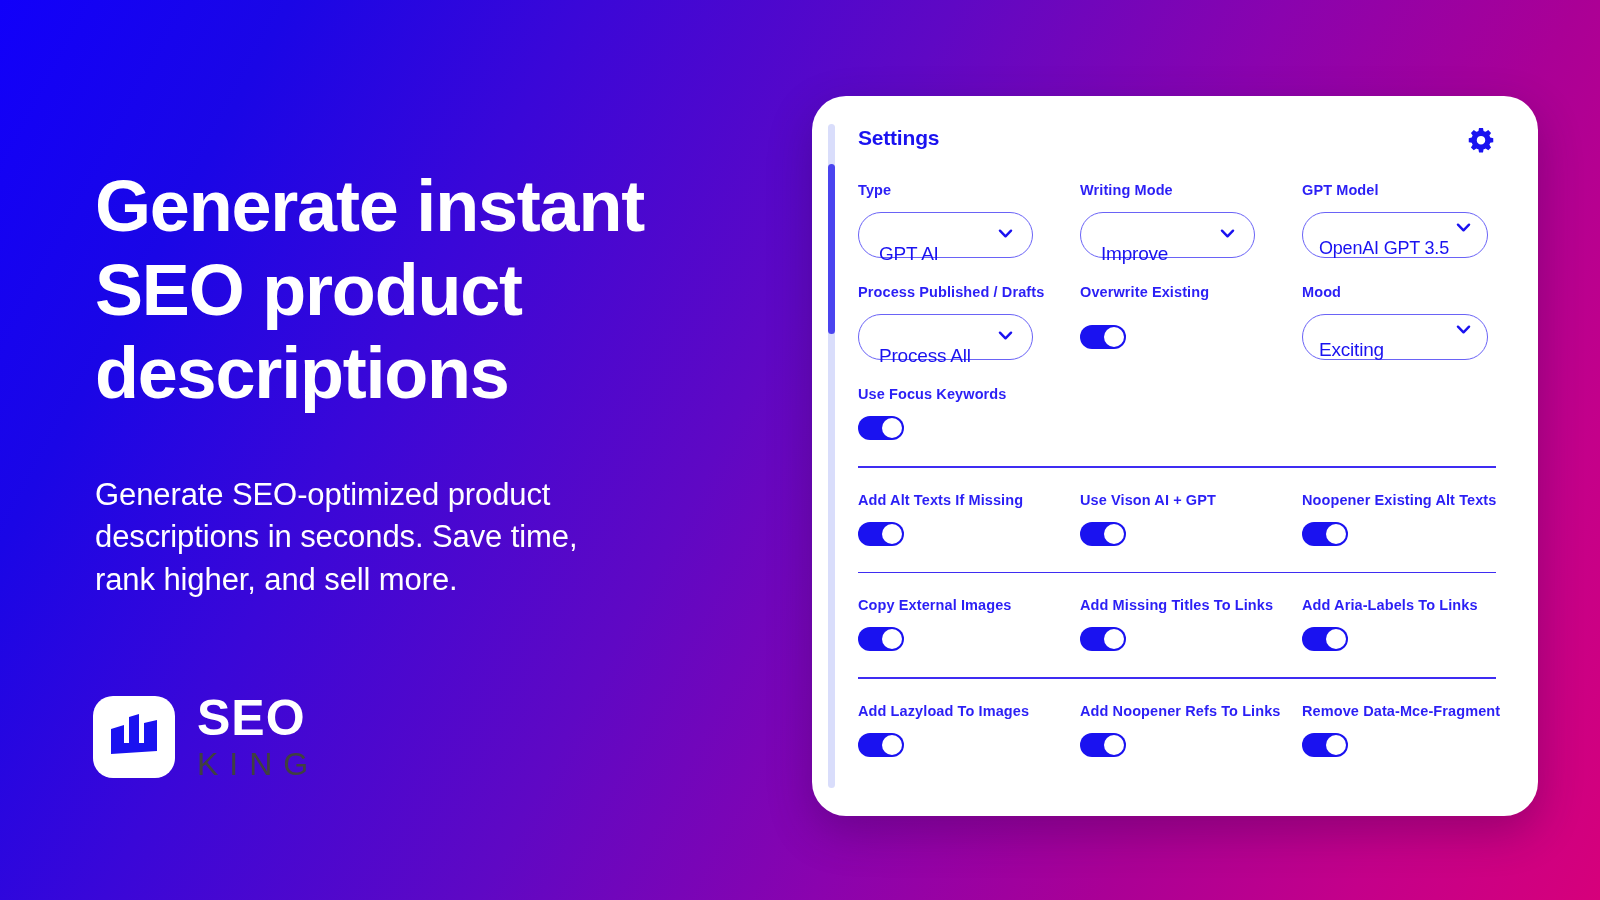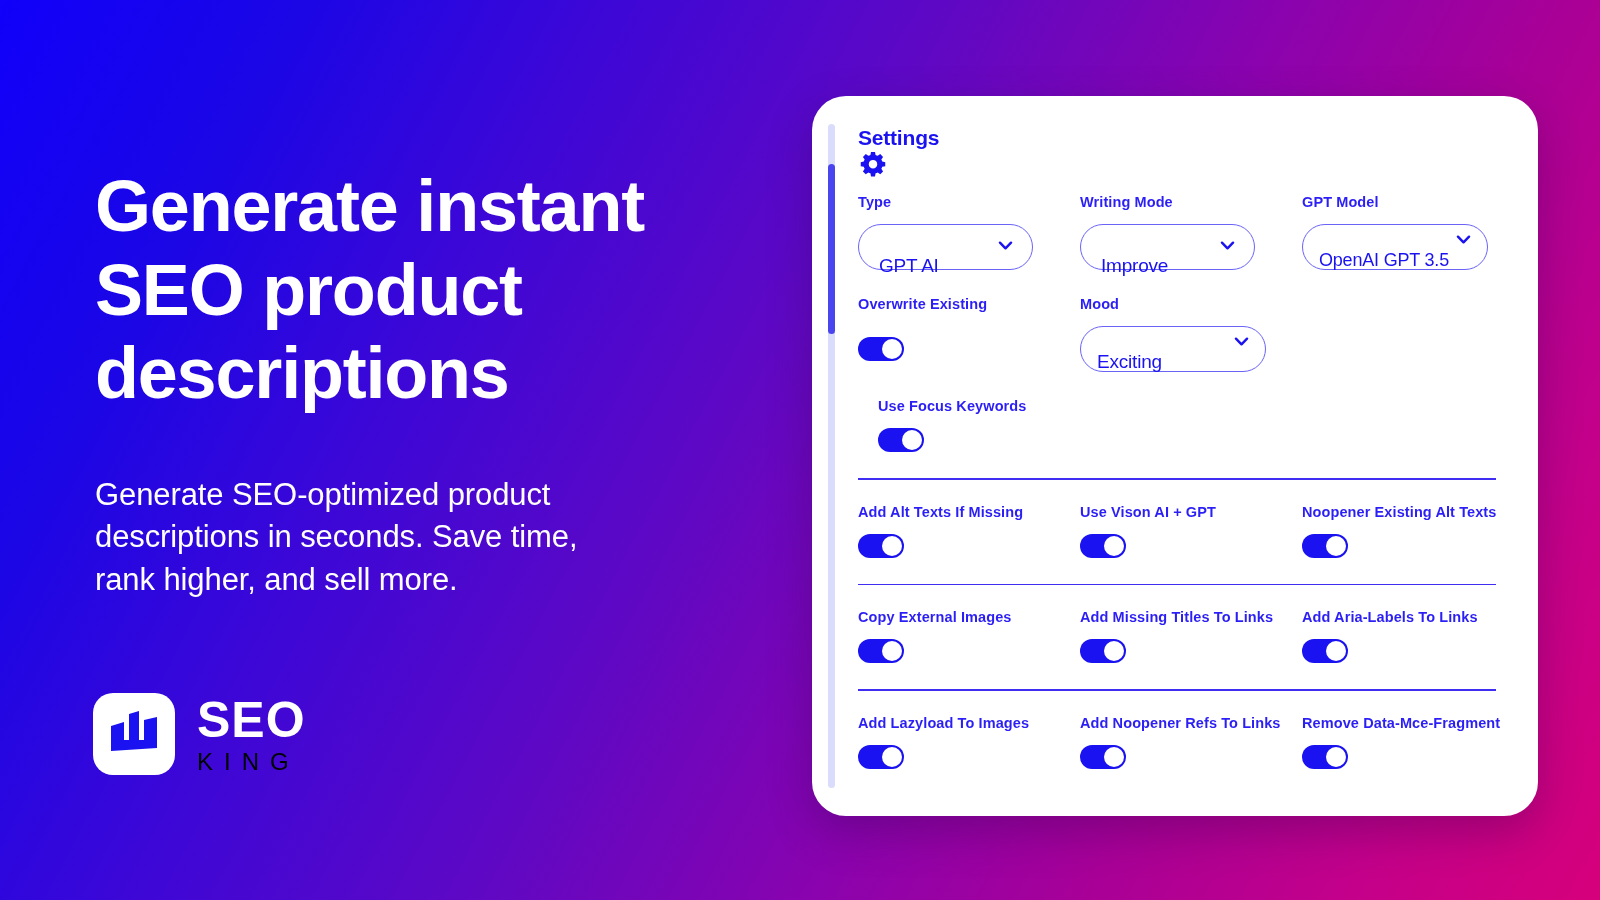--- a/index.html
+++ b/index.html
@@ -79,23 +79,23 @@
 
   .logo-seo {
     font-size: 50px;
     font-weight: 700;
     color: #ffffff;
     letter-spacing: 1px;
     line-height: 1;
   }
 
   .logo-king {
-    font-size: 24px;
+    font-size: 32px;
     font-weight: 400;
-    color: #000000;
+    color: #404040;
     letter-spacing: 11px;
     line-height: 1;
   }
 
   
   .card {
     position: absolute;
     left: 812px;
     top: 96px;
     width: 726px;
@@ -129,22 +129,21 @@
     width: 7px;
     height: 170px;
     background: #4a44ef;
     border-radius: 4px;
   }
 
   .card-head {
     display: flex;
     align-items: flex-start;
     justify-content: space-between;
-    margin-bottom: 14px;
-    flex-direction: column;
+    margin-bottom: 26px;
   }
 
   .card-title {
     font-size: 21px;
     font-weight: 700;
     color: #1a12f0;
     letter-spacing: -0.2px;
   }
 
   .gear-icon { width: 30px; height: 30px; display: block; }
@@ -214,21 +213,21 @@
   .divider {
     height: 1.5px;
     background: #3f2df2;
     margin: 26px 0 24px 0;
   }
 
   .cell { min-width: 0; }
   .cell .field-label { margin-bottom: 14px; }
 
   .row-toggles { margin-bottom: 0; }
-  .row-focus { margin-bottom: 0; margin-left: 20px; }
+  .row-focus { margin-bottom: 0; }
 </style>
 </head>
 <body>
 
 <div class="hero">
   <h1 class="hero-title">Generate instant
 SEO product
 descriptions</h1>
   <p class="hero-sub">Generate SEO-optimized product
 descriptions in seconds. Save time,
@@ -296,20 +295,31 @@
             <svg class="chev" viewBox="0 0 24 24" aria-hidden="true">
                 <path d="M5 8.5 12 15.5 19 8.5" fill="none" stroke="#1a12f0" stroke-width="3.1" stroke-linecap="round" stroke-linejoin="round"></path>
               </svg>
           </span>
         </div>
       </div>
     </div>
 
     <div class="row row-selects">
       <div class="cell">
+        <div class="field-label">Process Published / Drafts</div>
+        <div class="select">
+          <span class="select-value">Process All</span>
+          <span>
+            <svg class="chev" viewBox="0 0 24 24" aria-hidden="true">
+                <path d="M5 8.5 12 15.5 19 8.5" fill="none" stroke="#1a12f0" stroke-width="3.1" stroke-linecap="round" stroke-linejoin="round"></path>
+              </svg>
+          </span>
+        </div>
+      </div>
+      <div class="cell">
         <div class="field-label">Overwrite Existing</div>
         <div style="padding-top:11px">
           <span class="toggle"></span>
         </div>
       </div>
       <div class="cell">
         <div class="field-label">Mood</div>
         <div class="select wide">
           <span class="select-value">Exciting</span>
           <span>

